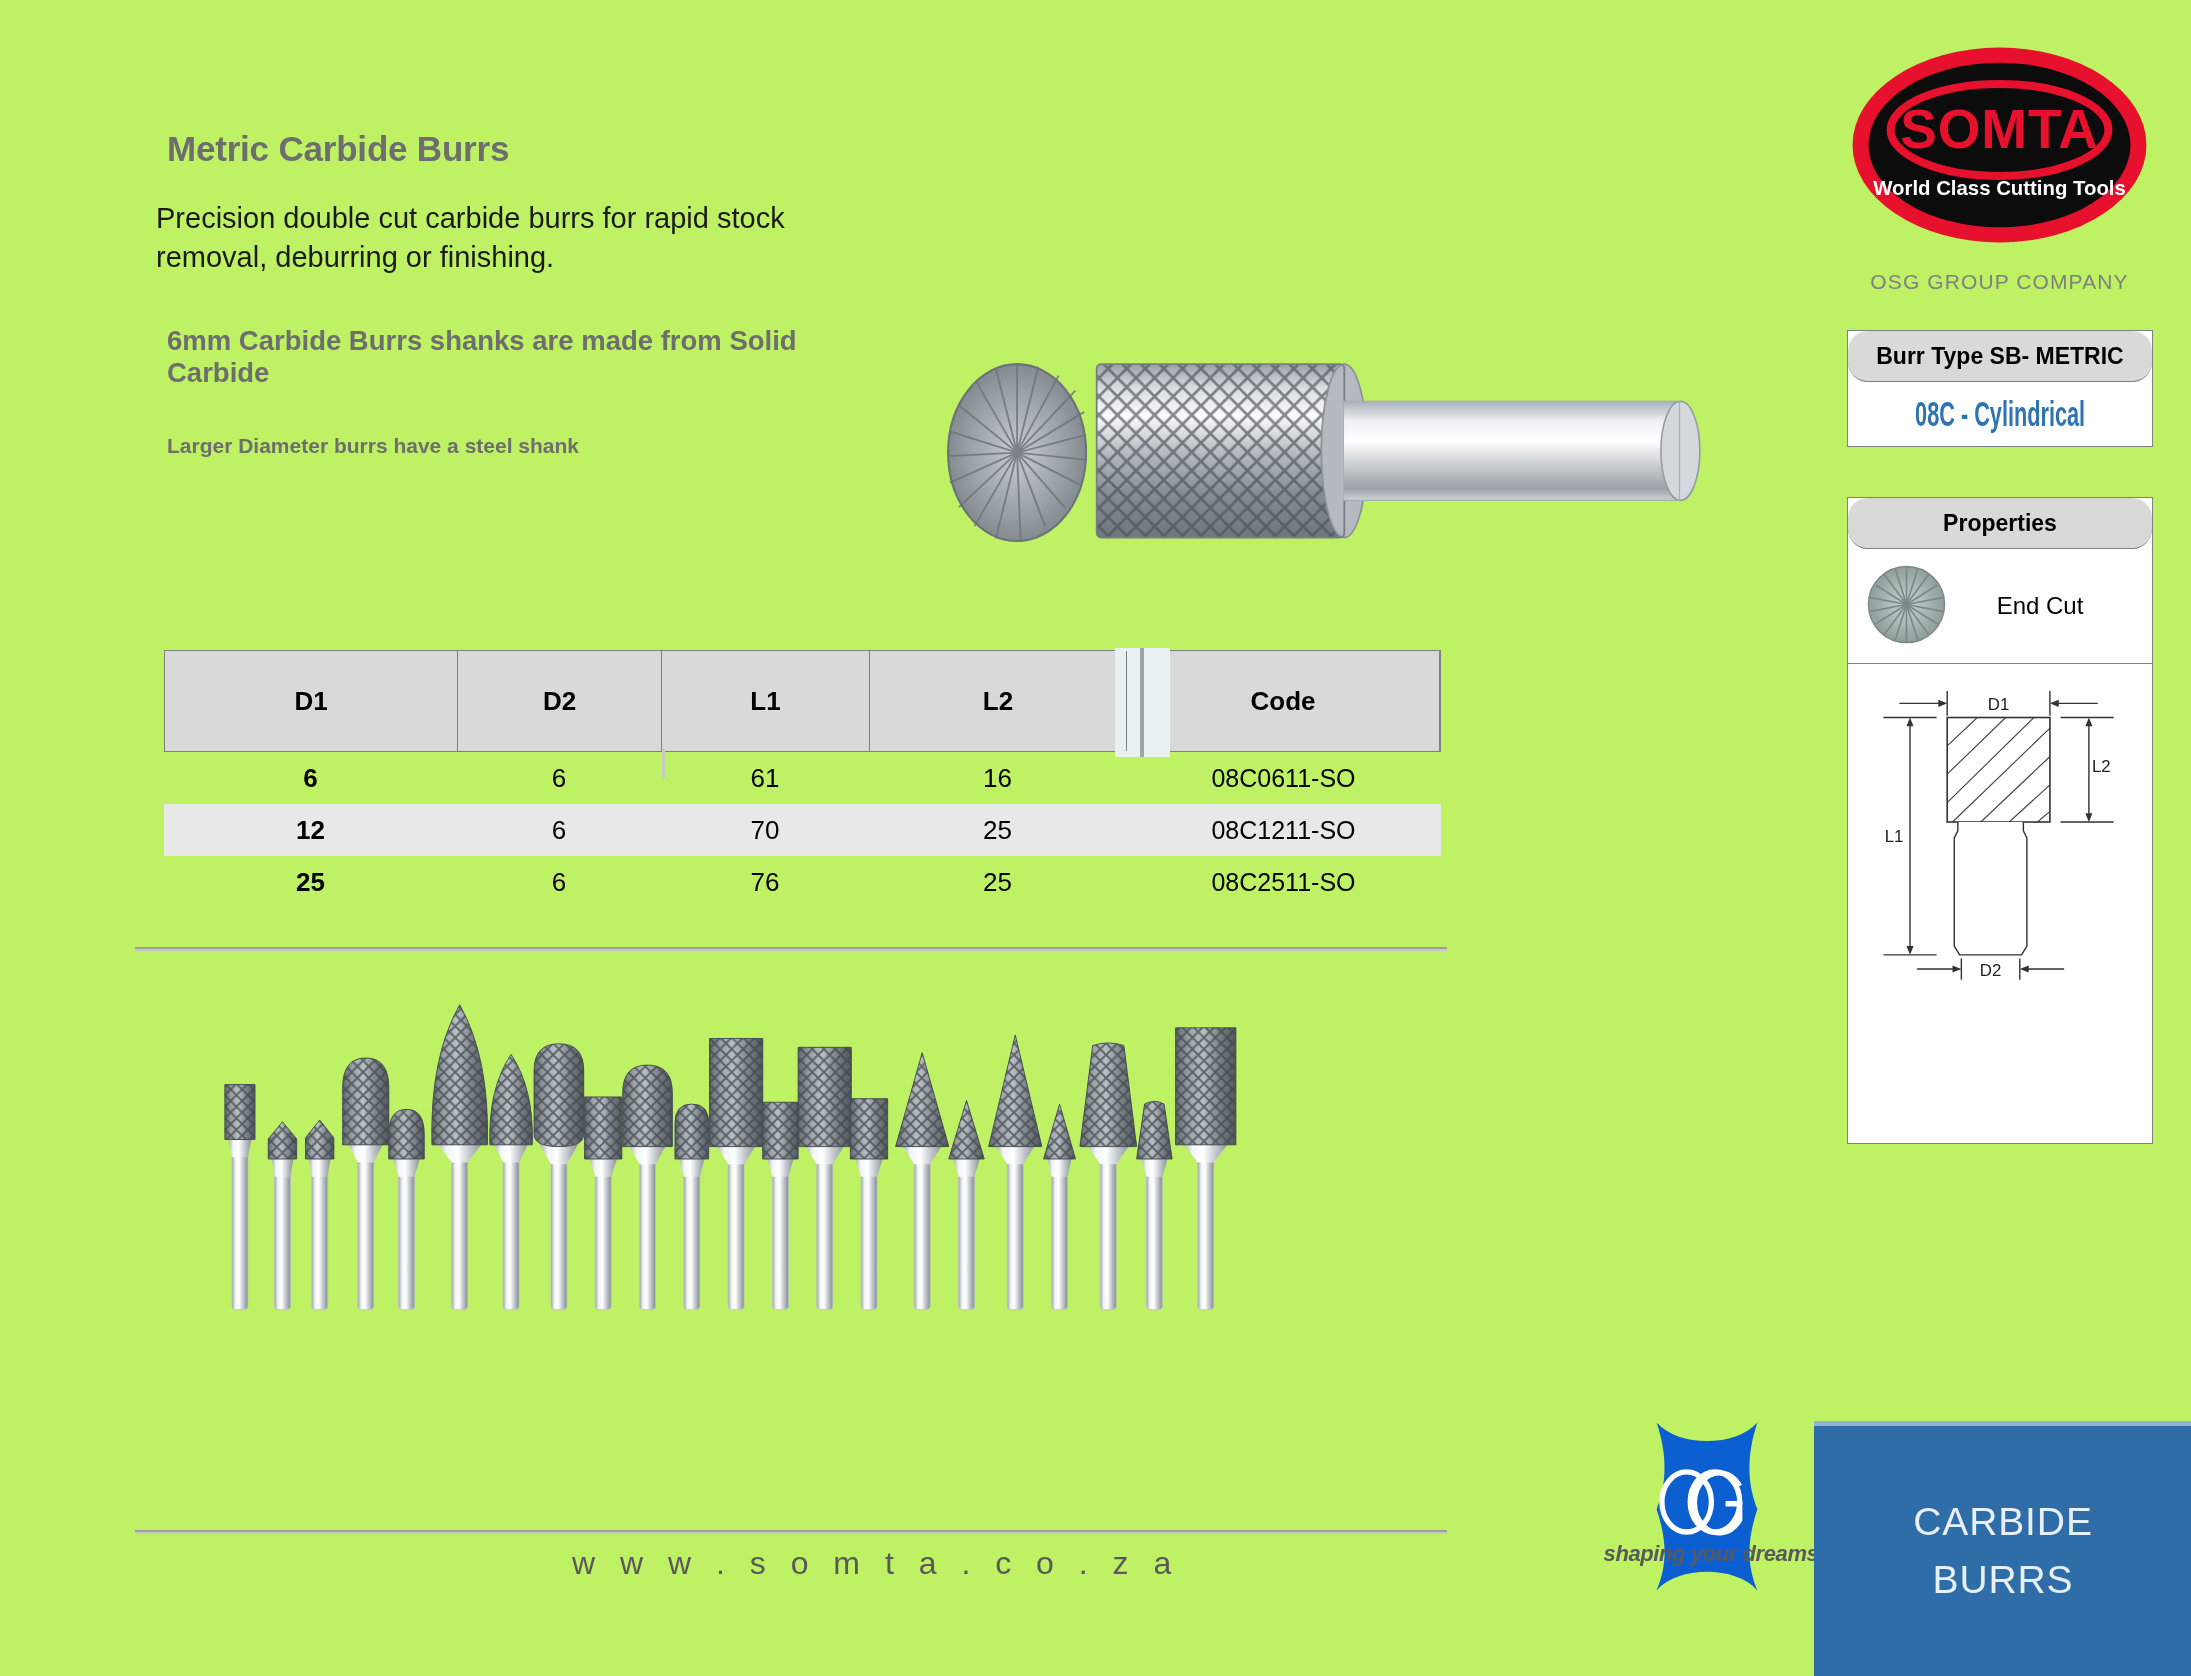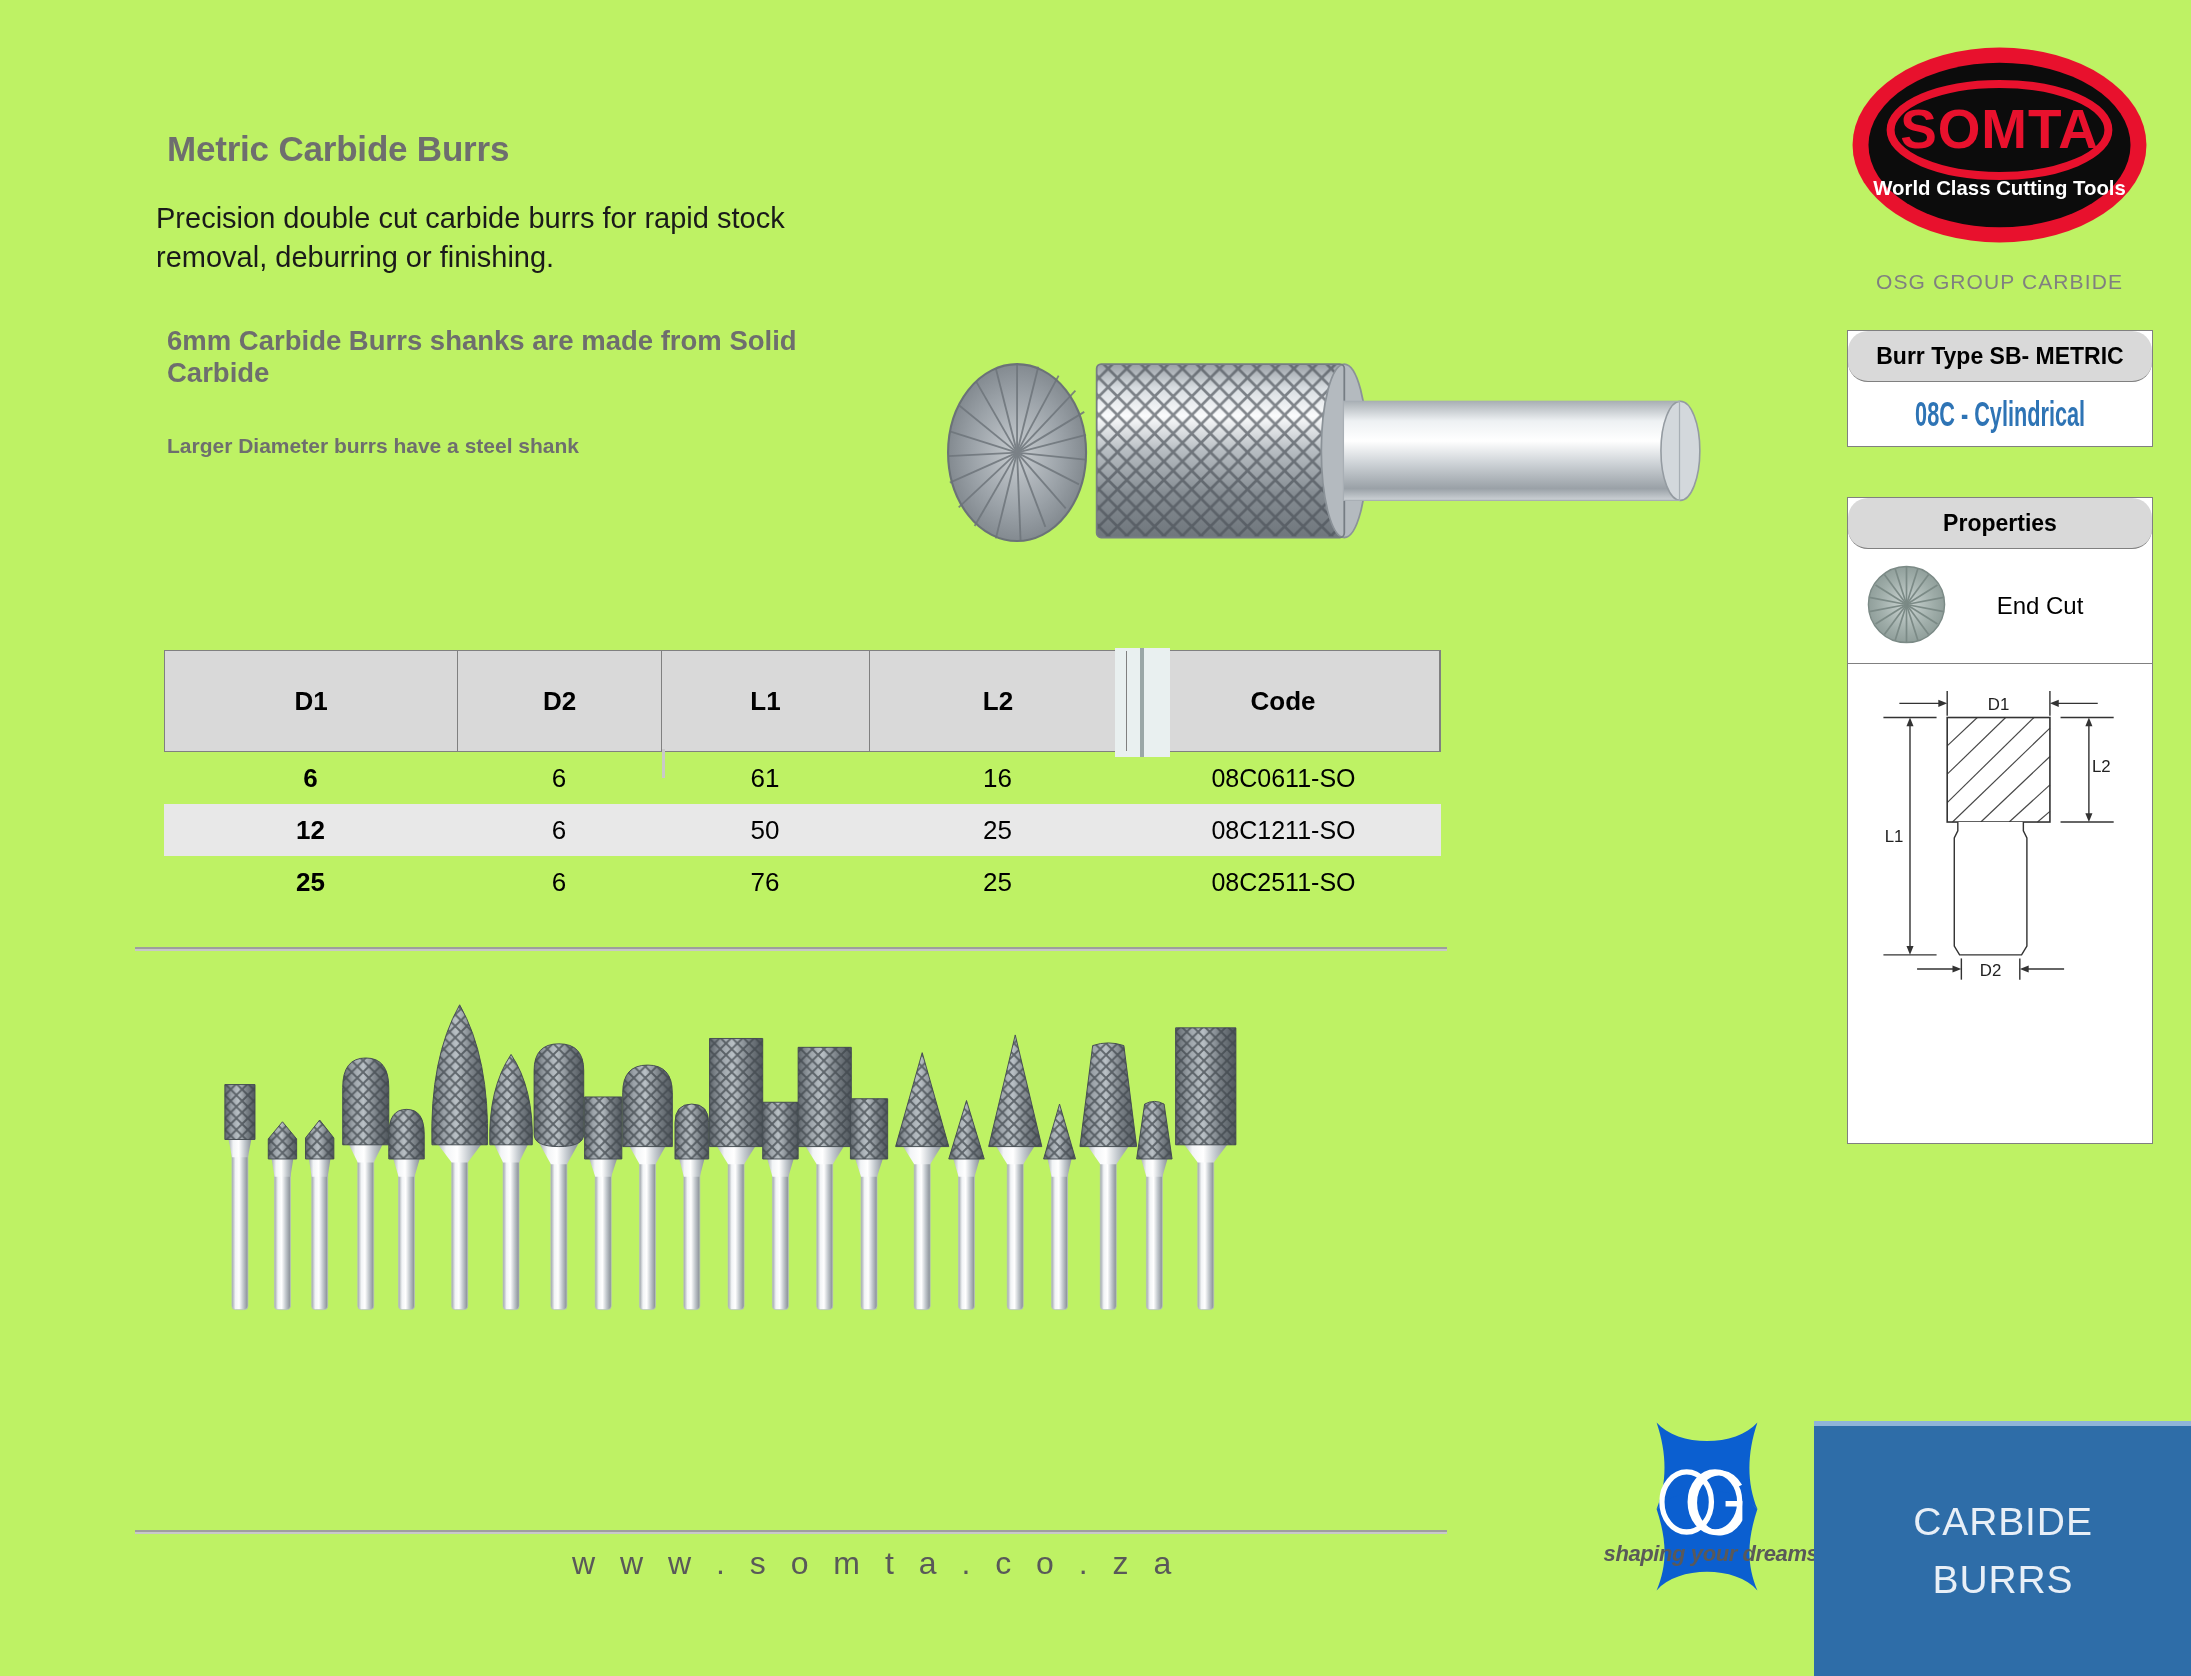--- a/index.html
+++ b/index.html
@@ -258,21 +258,21 @@
       <div class="dc c1 d1v">6</div>
       <div class="dc c2">6</div>
       <div class="dc c3">61</div>
       <div class="dc c4">16</div>
       <div class="dc c5 code">08C0611-SO</div>
     </div>
 
     <div class="spec-row alt">
       <div class="dc c1 d1v">12</div>
       <div class="dc c2">6</div>
-      <div class="dc c3">50</div>
+      <div class="dc c3">70</div>
       <div class="dc c4">25</div>
       <div class="dc c5 code">08C1211-SO</div>
     </div>
 
     <div class="spec-row">
       <div class="dc c1 d1v">25</div>
       <div class="dc c2">6</div>
       <div class="dc c3">76</div>
       <div class="dc c4">25</div>
       <div class="dc c5 code">08C2511-SO</div>
@@ -397,21 +397,21 @@
 
   <div class="somta-logo">
     <svg width="301" height="204" viewBox="0 0 340 230">
       <ellipse cx="170" cy="115" rx="166" ry="110" fill="#e8112d"></ellipse>
       <ellipse cx="170" cy="115" rx="148" ry="93" fill="#0c0c0c"></ellipse>
       <ellipse cx="170" cy="98" rx="123" ry="52" fill="none" stroke="#e8112d" stroke-width="9"></ellipse>
       <text x="170" y="118" text-anchor="middle" fill="#e8112d" font-family="&quot;Liberation Sans&quot;, sans-serif" font-size="62" font-weight="700" letter-spacing="1">SOMTA</text>
       <text x="170" y="172" text-anchor="middle" fill="#ffffff" font-family="&quot;Liberation Sans&quot;, sans-serif" font-size="23" font-weight="700">World Class Cutting Tools</text>
     </svg>
   </div>
-  <div class="osg-group">OSG GROUP CARBIDE</div>
+  <div class="osg-group">OSG GROUP COMPANY</div>
 
   <div class="panel" id="panel-burrtype">
     <div class="panel-head">Burr Type SB- METRIC</div>
     <div class="burrtype-body">
       <div class="burrtype-value">08C - Cylindrical</div>
     </div>
   </div>
 
   <div class="panel" id="panel-props">
     <div class="panel-head">Properties</div>

